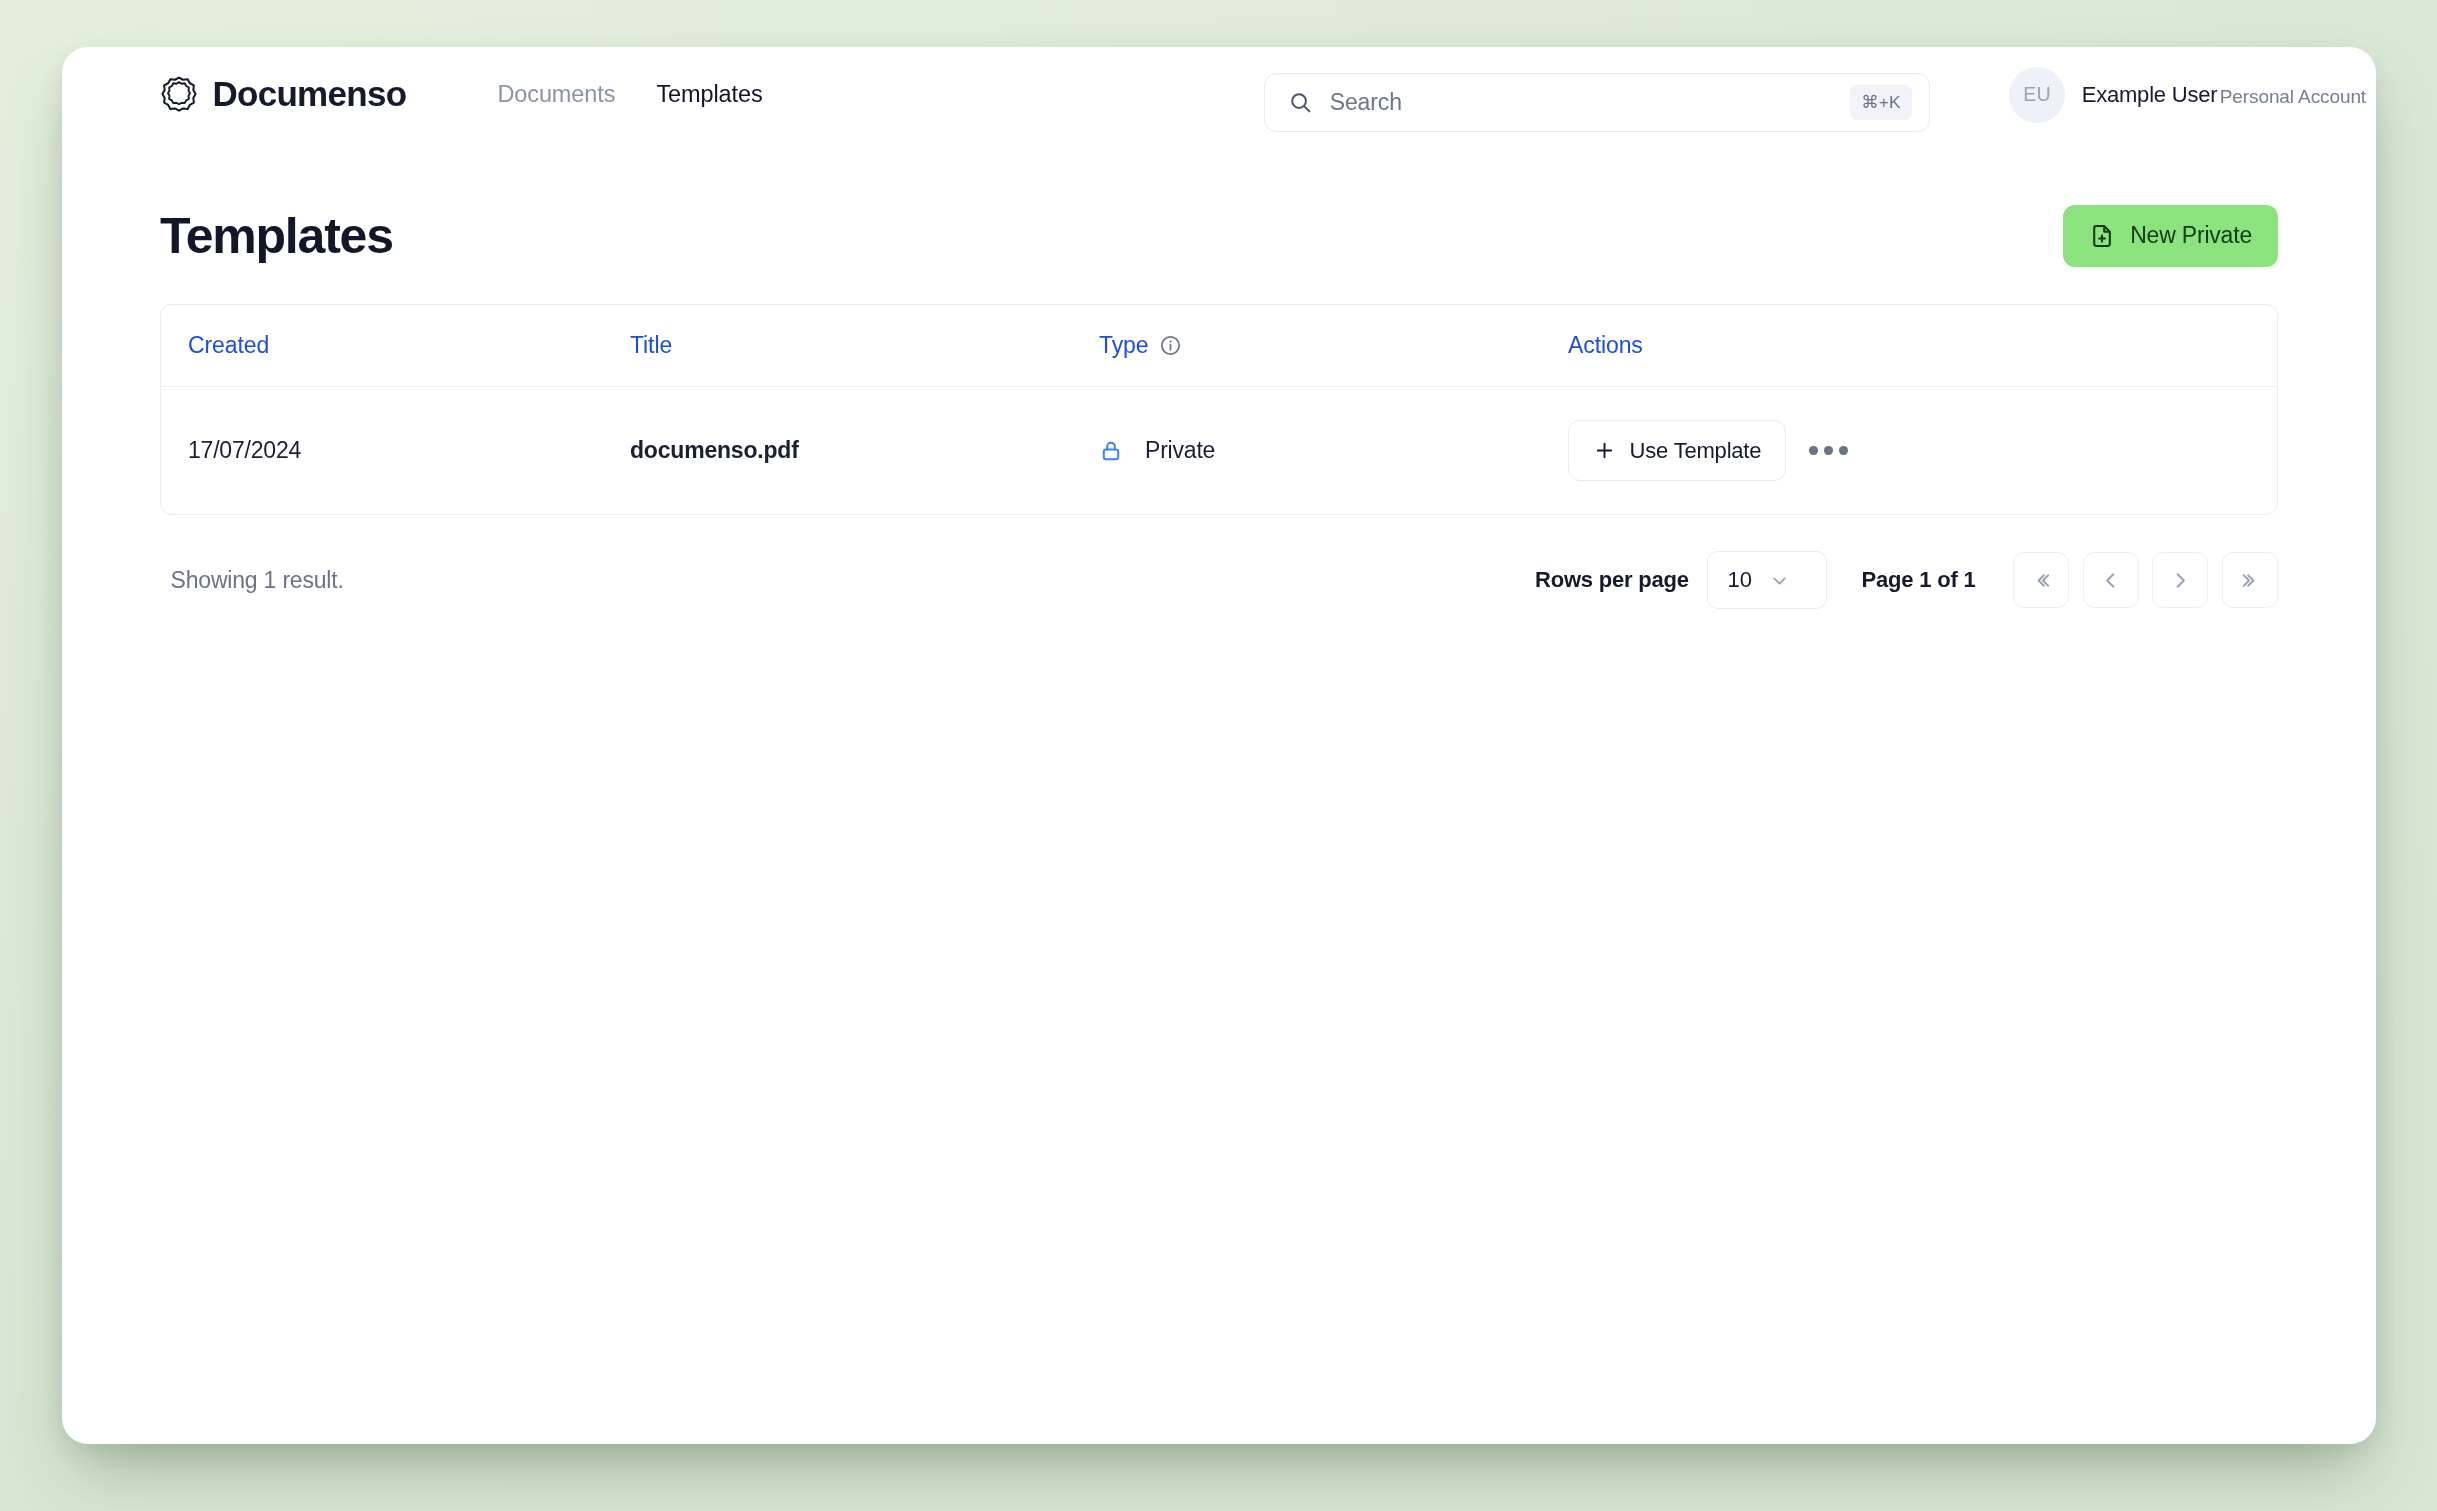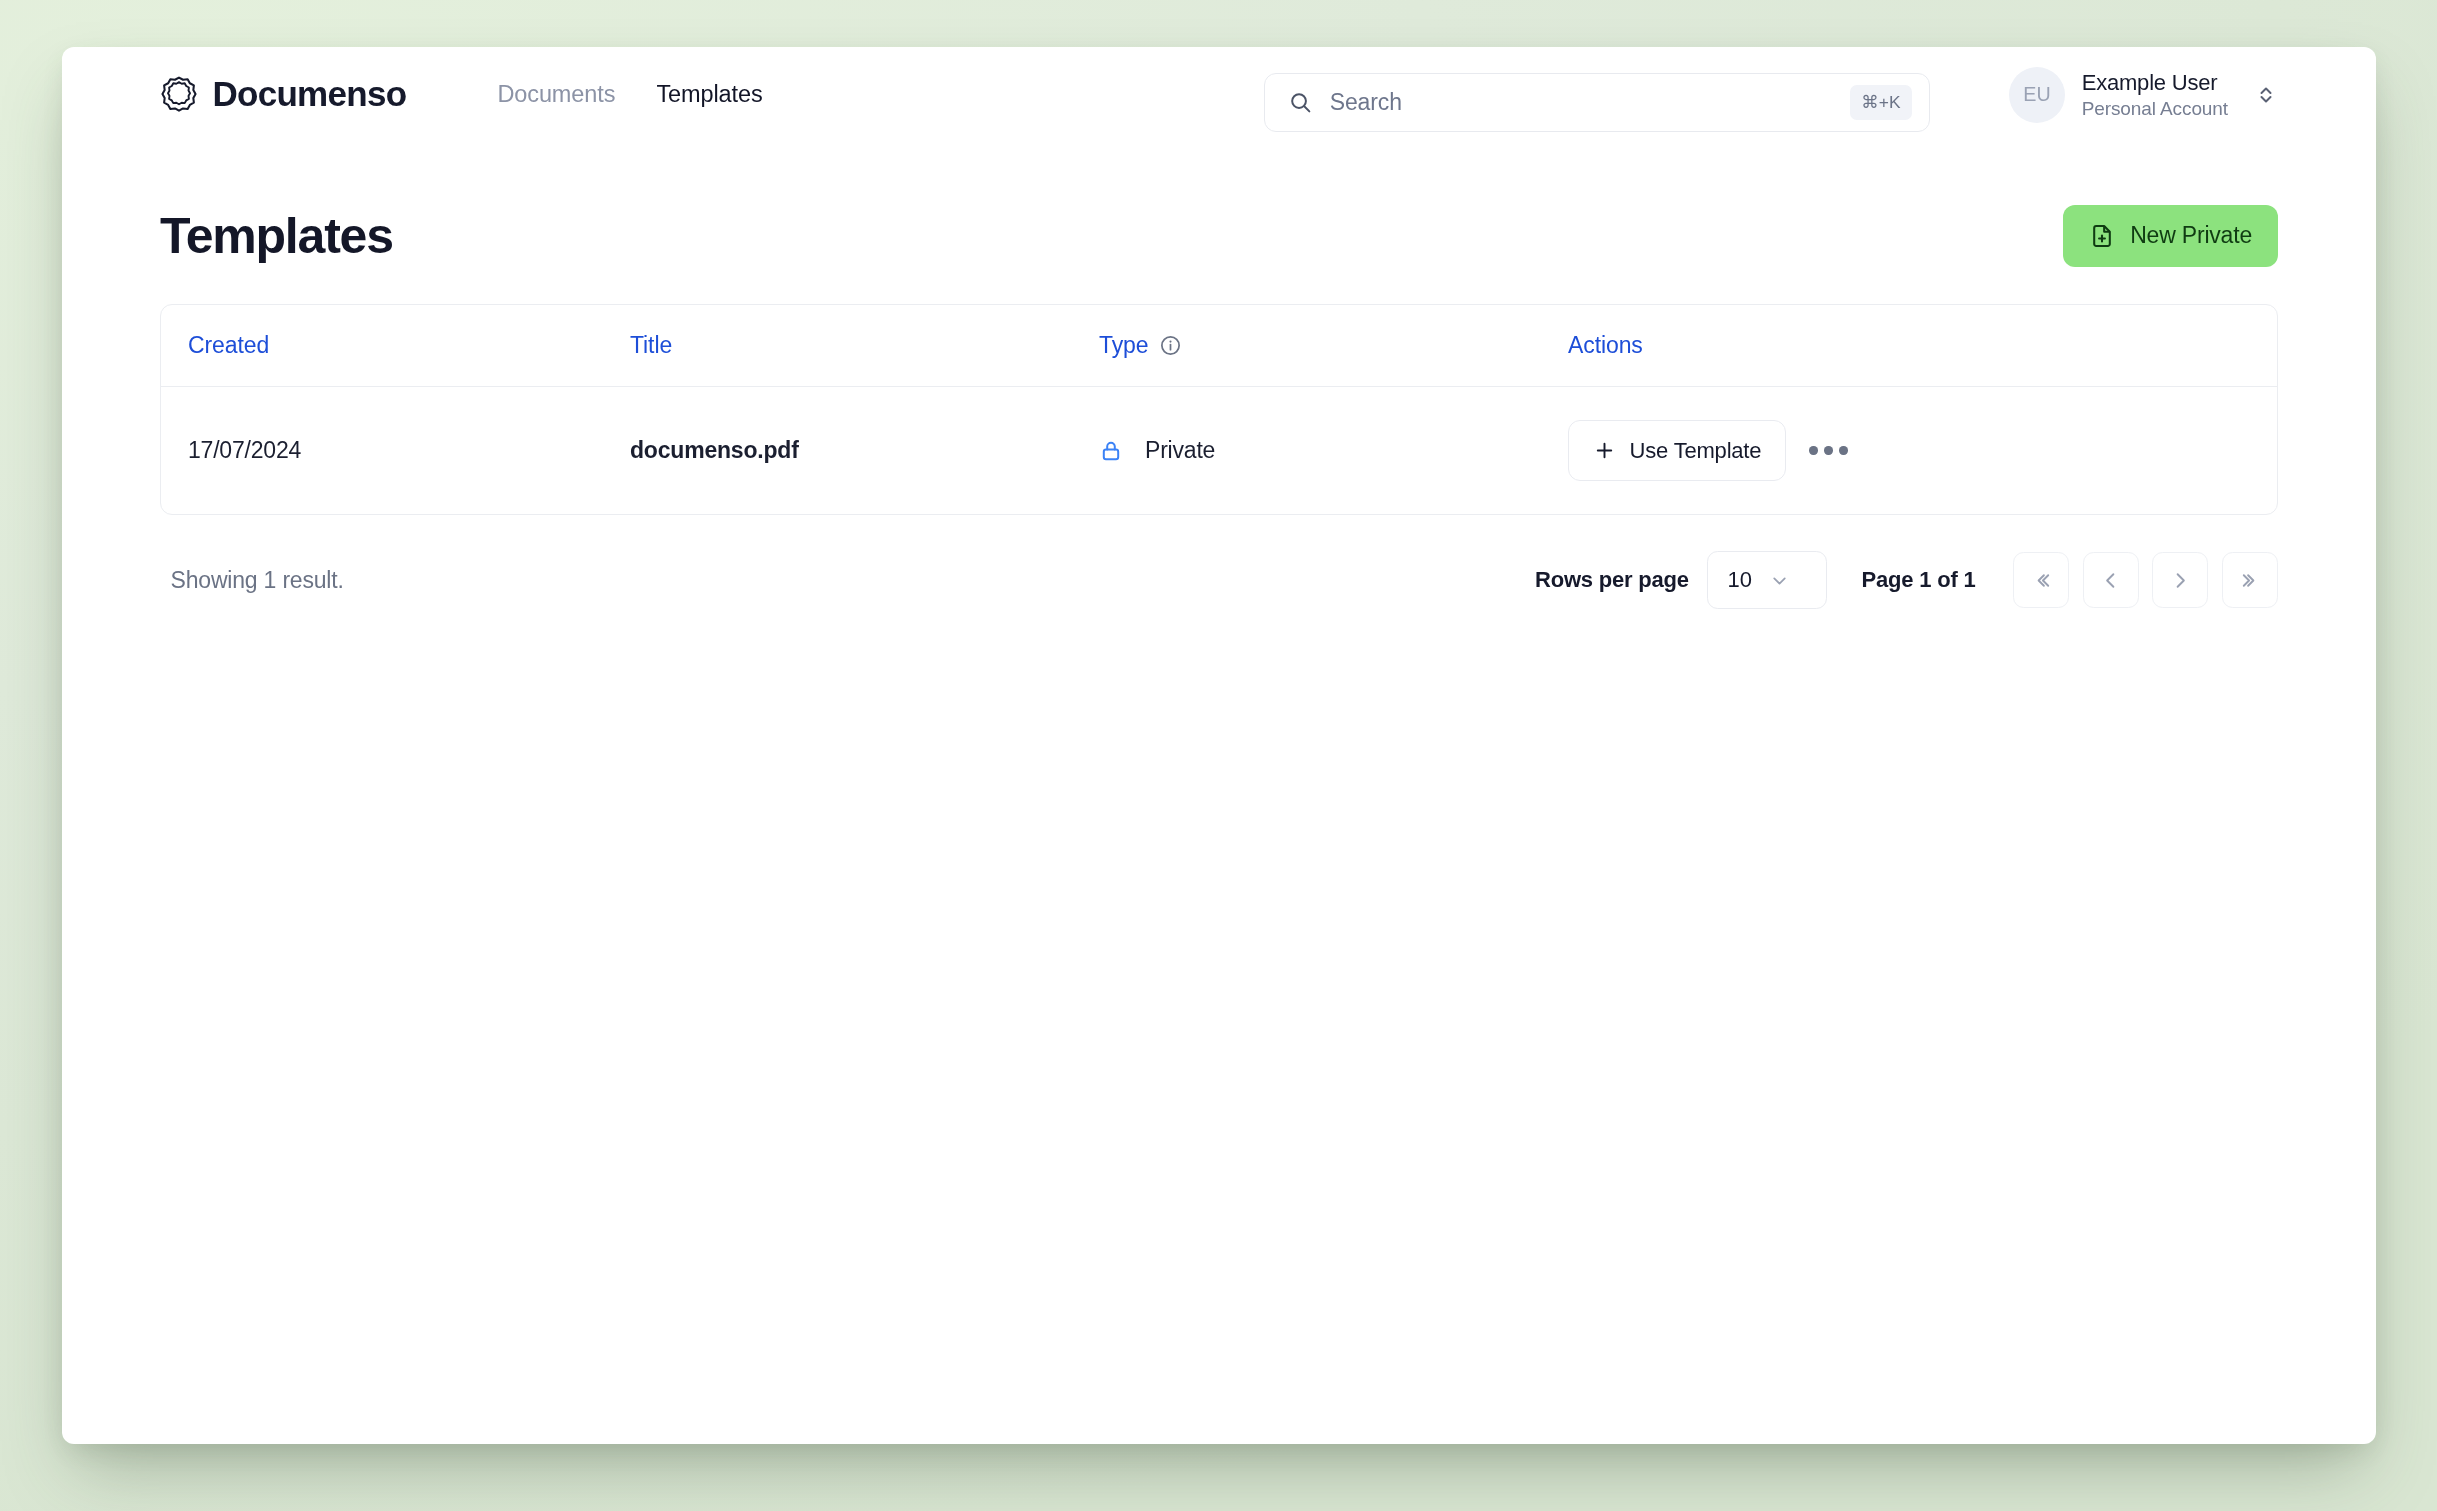--- a/index.html
+++ b/index.html
@@ -18,21 +18,21 @@
   }
 
   
   .app-card {
     position: absolute;
     left: 62px;
     top: 47px;
     width: 2314px;
     height: 1397px;
     background: #ffffff;
-    border-radius: 12px;
+    border-radius: 26px;
     box-shadow:
       0 35px 68px -13.6px rgba(60, 80, 55, 0.34),
       0 9px 26px -6px rgba(60, 80, 55, 0.16);
     overflow: hidden;
   }
 
   
   .topbar {
     position: relative;
     height: 94px;
@@ -119,21 +119,21 @@
     background: #eef1f7;
     color: #9aa2b4;
     font-size: 19.7px;
     font-weight: 500;
     display: flex;
     align-items: center;
     justify-content: center;
     letter-spacing: 0.2px;
     flex: none;
   }
-  .account-text { display: flex; flex-direction: column; gap: 2.3px; }
+  .account-text { display: flex; flex-direction: row; gap: 2.3px; align-items: flex-end; }
   .account-name {
     font-size: 22px;
     color: #161a2c;
     letter-spacing: -0.2px;
     white-space: nowrap;
   }
   .account-sub {
     font-size: 19px;
     color: #767e92;
     letter-spacing: -0.1px;

